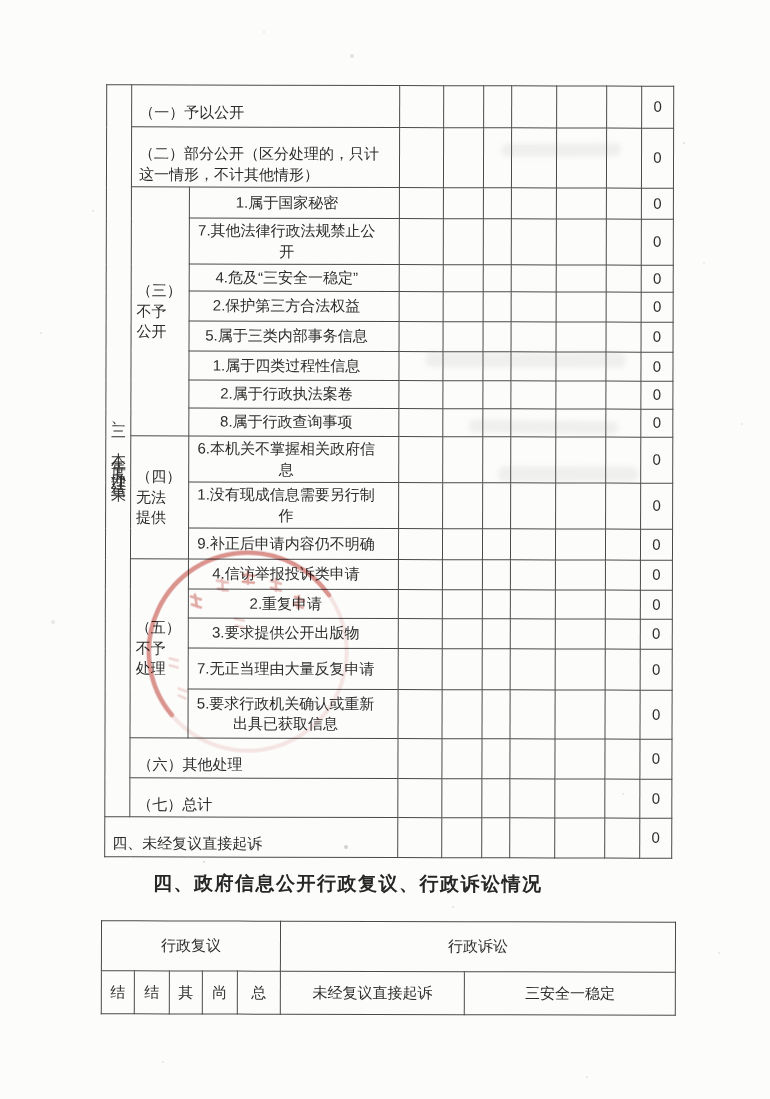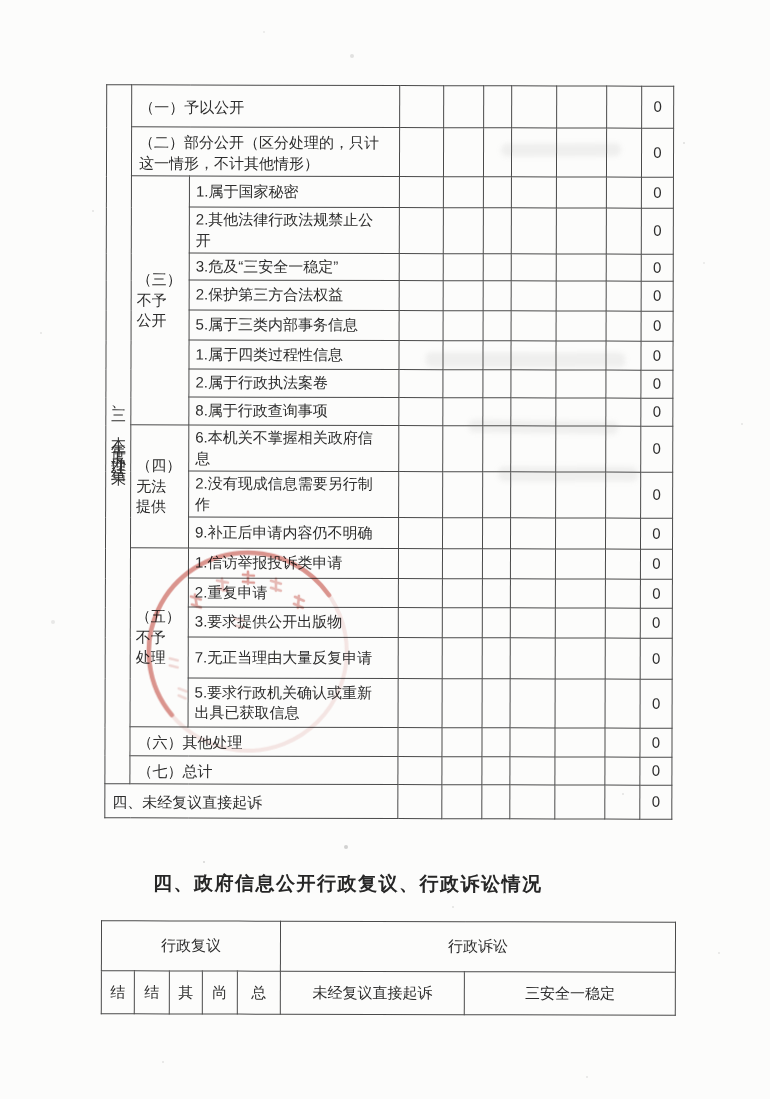--- a/index.html
+++ b/index.html
@@ -39,22 +39,22 @@
     position:absolute;left:105px;top:85px;
     width:567px;border-collapse:collapse;table-layout:fixed;
     font-size:15px;line-height:20.5px;font-weight:500;
   }
   #table1 td{border:1.5px solid #4a4a4a;padding:0;vertical-align:middle;}
   #table1 td.side{text-align:center;}
   #table1 td.side span{
     writing-mode:vertical-rl;text-orientation:upright;
     letter-spacing:6px;display:inline-block;
   }
-  #table1 td.lab,#table1 td.carry{padding:5px 4px 2px 7px;white-space:pre-line;}
-  #table1 td.item{padding:2px 21px 2px 6px;white-space:pre-line;}
+  #table1 td.lab,#table1 td.carry{padding:16px 4px 2px 7px;white-space:pre-line;}
+  #table1 td.item{padding:2px 21px 2px 6px;white-space:pre-line;text-align:center;}
   #table1 td.glabel{padding:2px 2px 2px 5px;white-space:pre-line;vertical-align:middle;}
   #table1 td.val{text-align:center;}
 
   
   .heading{
     position:absolute;left:154px;top:871px;
     font-size:19px;font-weight:bold;letter-spacing:1.5px;color:#262626;
   }
 
   
@@ -127,32 +127,32 @@
           <td class="item">1.属于国家秘密</td>
           <td class="d"></td>
             <td class="d"></td>
             <td class="d"></td>
             <td class="d"></td>
             <td class="d"></td>
             <td class="d"></td>
             <td class="val">0</td>
         </tr>
         <tr style="height:40px">
-          <td class="item">2.其他法律行政法规禁止公
+          <td class="item">7.其他法律行政法规禁止公
 开</td>
           <td class="d"></td>
             <td class="d"></td>
             <td class="d"></td>
             <td class="d"></td>
             <td class="d"></td>
             <td class="d"></td>
             <td class="val">0</td>
         </tr>
         <tr style="height:27px">
-          <td class="item">3.危及“三安全一稳定”</td>
+          <td class="item">4.危及“三安全一稳定”</td>
           <td class="d"></td>
             <td class="d"></td>
             <td class="d"></td>
             <td class="d"></td>
             <td class="d"></td>
             <td class="d"></td>
             <td class="val">0</td>
         </tr>
         <tr style="height:30px">
           <td class="item">2.保护第三方合法权益</td>
@@ -212,21 +212,21 @@
 息</td>
           <td class="d"></td>
             <td class="d"></td>
             <td class="d"></td>
             <td class="d"></td>
             <td class="d"></td>
             <td class="d"></td>
             <td class="val">0</td>
         </tr>
         <tr style="height:42px">
-          <td class="item">2.没有现成信息需要另行制
+          <td class="item">1.没有现成信息需要另行制
 作</td>
           <td class="d"></td>
             <td class="d"></td>
             <td class="d"></td>
             <td class="d"></td>
             <td class="d"></td>
             <td class="d"></td>
             <td class="val">0</td>
         </tr>
         <tr style="height:31px">
@@ -236,21 +236,21 @@
             <td class="d"></td>
             <td class="d"></td>
             <td class="d"></td>
             <td class="d"></td>
             <td class="val">0</td>
         </tr>
         <tr style="height:30px">
           <td class="glabel" rowspan="5">（五）
 不予
 处理</td>
-          <td class="item">1.信访举报投诉类申请</td>
+          <td class="item">4.信访举报投诉类申请</td>
           <td class="d"></td>
             <td class="d"></td>
             <td class="d"></td>
             <td class="d"></td>
             <td class="d"></td>
             <td class="d"></td>
             <td class="val">0</td>
         </tr>
         <tr style="height:29px">
           <td class="item">2.重复申请</td>

